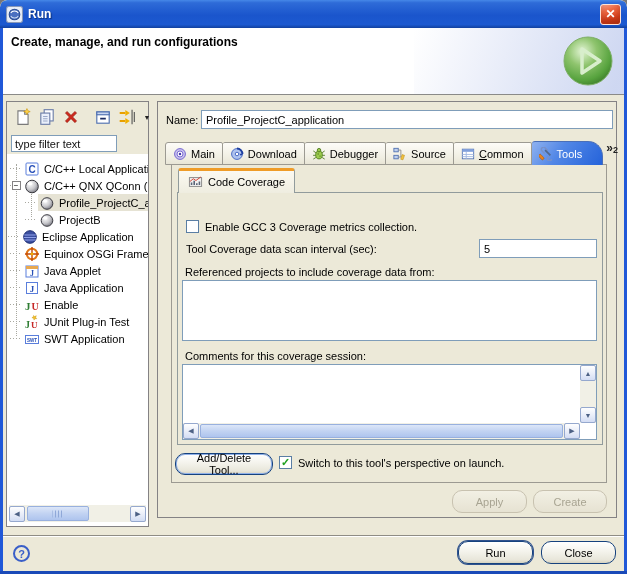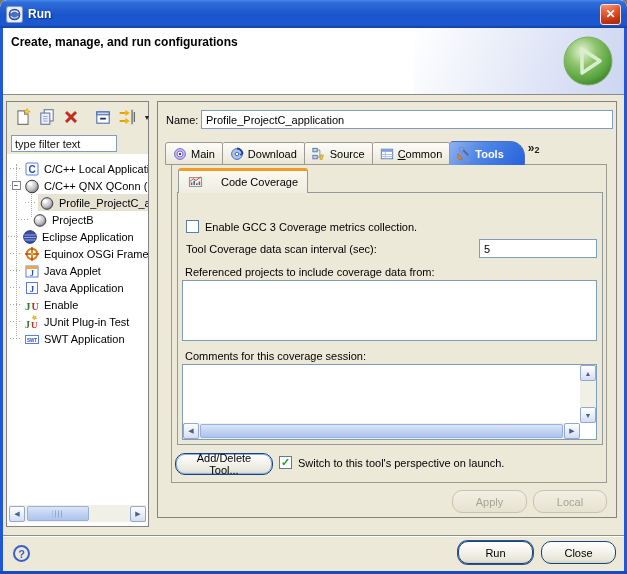--- a/index.html
+++ b/index.html
@@ -65,26 +65,26 @@
   
   .right-panel{position:absolute;left:157px;top:101px;width:460px;height:417px;border:1px solid #848284;background:#ECE9D8;z-index:5;}
   .name-label{position:absolute;left:8px;top:12px;}
   .name-input{position:absolute;left:43px;top:8px;width:412px;height:19px;border:1px solid #7F9DB9;background:#fff;font:11px "Liberation Sans",sans-serif;padding:0 4px;}
   .tabs-row{position:absolute;left:7px;top:39px;height:24px;display:flex;align-items:flex-end;z-index:3;}
   .tab{height:23px;display:flex;align-items:center;gap:4px;padding:0 7px;border:1px solid #9C9A92;border-left-width:0;
     background:linear-gradient(180deg,#FDFCF8,#F0EEE2 70%,#E8E5D6);border-radius:2px 2px 0 0;}
   .tab:first-child{border-left-width:1px;border-radius:3px 2px 0 0;}
   .tab .tab-icon{width:14px;height:14px;display:inline-flex;}
   .tab.active{height:24px;background:linear-gradient(125deg,#8FB2F0 0%,#5287E6 40%,#2563DA 100%);color:#fff;border-color:#4A6FB8;
-    border-radius:3px 15px 0 0;padding-right:20px;border-bottom:none;font-weight:bold;}
+    border-radius:3px 15px 0 0;padding-right:20px;border-bottom:none;}
   .tab-overflow{margin-left:3px;align-self:center;font-weight:bold;color:#222;display:flex;align-items:flex-start;padding-bottom:6px;}
   .tab-overflow .ov-glyph{font-size:12px;line-height:10px;}
   .tab-overflow .ov-count{font-size:9px;line-height:14px;}
   .outer-box{position:absolute;left:13px;top:62px;width:436px;height:319px;border:1px solid #9C9A92;background:#ECE9D8;}
-  .cc-tab{position:absolute;left:6px;top:3px;height:25px;display:flex;align-items:center;gap:18px;padding:0 9px;
+  .cc-tab{position:absolute;left:6px;top:3px;height:25px;display:flex;align-items:center;gap:5px;padding:0 9px;
     background:linear-gradient(180deg,#FBF9F1,#EFEDE0);border:1px solid #919B9C;border-bottom:none;border-top:3px solid #EF9C28;border-radius:3px 3px 0 0;z-index:2;}
   .cc-tab .tab-icon{width:15px;height:14px;display:inline-flex;}
   .inner-box{position:absolute;left:5px;top:27px;width:426px;height:253px;border:1px solid #919B9C;background:#ECE9D8;}
   .xp-check{width:13px;height:13px;background:#fff;border:1px solid #5A7EA4;display:inline-flex;align-items:center;justify-content:center;font-size:11px;font-weight:bold;color:#21A121;line-height:11px;flex:0 0 auto;}
   .row-enable{position:absolute;left:8px;top:27px;display:flex;align-items:center;gap:6px;}
   .row-interval-label{position:absolute;left:8px;top:50px;}
   .interval-input{position:absolute;left:301px;top:46px;width:118px;height:19px;border:1px solid #7F9DB9;background:#fff;font:11px "Liberation Sans",sans-serif;padding:0 4px;}
   .row-ref-label{position:absolute;left:7px;top:73px;}
   .ref-listbox{position:absolute;left:4px;top:87px;width:415px;height:61px;border:1px solid #7F9DB9;background:#fff;}
   .row-comments-label{position:absolute;left:7px;top:157px;}
@@ -251,21 +251,21 @@
                     <stop offset="100%" stop-color="#6E6E78"></stop>
                   </radialGradient>
                 </defs>
                 <circle cx="8" cy="8.5" r="5.8" fill="url(#q2)" stroke="#3A3A40"></circle>
                 <ellipse cx="6.2" cy="6" rx="2.3" ry="1.5" fill="#fff" opacity="0.85"></ellipse>
               </svg>
             </span>
             <span class="tree-label">Profile_ProjectC_application</span>
           </span>
         </div>
-        <div class="tree-row" style="padding-left: 10px;">
+        <div class="tree-row" style="padding-left: 17px;">
           <span class="tree-slot"></span>
           <span class="tree-content">
             <span class="tree-icon">
               <svg width="16" height="16" viewBox="0 0 16 16" xmlns="http://www.w3.org/2000/svg">
                 <defs>
                   <radialGradient id="q3" cx="35%" cy="30%" r="80%">
                     <stop offset="0%" stop-color="#FFFFFF"></stop>
                     <stop offset="55%" stop-color="#C8C8CC"></stop>
                     <stop offset="100%" stop-color="#6E6E78"></stop>
                   </radialGradient>
@@ -397,20 +397,32 @@
         <div class="tab">
           <span class="tab-icon">
             <svg width="14" height="14" viewBox="0 0 16 16" xmlns="http://www.w3.org/2000/svg">
               <circle cx="8" cy="8" r="6.2" fill="#AEC2EE" stroke="#3B5FC0"></circle>
               <circle cx="8" cy="8" r="2" fill="#fff" stroke="#3B5FC0"></circle>
               <path d="M8 1.8a6.2 6.2 0 0 1 6.2 6.2" stroke="#1E3FA0" stroke-width="2.2" fill="none"></path>
               <path d="M14.8 8l-2.4 2-1.6-2.4z" fill="#1E3FA0"></path>
             </svg>
           </span>
           <span>Download</span>
+        </div>
+        <div class="tab">
+          <span class="tab-icon">
+            <svg width="14" height="14" viewBox="0 0 16 16" xmlns="http://www.w3.org/2000/svg">
+              <ellipse cx="8" cy="9" rx="3.8" ry="4.6" fill="#9CCB4C" stroke="#4E7A1E"></ellipse>
+              <circle cx="8" cy="3.6" r="2" fill="#9CCB4C" stroke="#4E7A1E"></circle>
+              <path d="M4.4 6.5L1.5 4.5M4.2 9.5H1.2M4.4 12l-2.9 1.8M11.6 6.5l2.9-2M11.8 9.5h3M11.6 12l2.9 1.8" stroke="#4E7A1E"></path>
+              <circle cx="7" cy="8" r="0.8" fill="#4E7A1E"></circle>
+              <circle cx="9.2" cy="10.4" r="0.8" fill="#4E7A1E"></circle>
+            </svg>
+          </span>
+          <span>Debugger</span>
         </div>
         <div class="tab">
           <span class="tab-icon">
             <svg width="14" height="14" viewBox="0 0 16 16" xmlns="http://www.w3.org/2000/svg">
               <rect x="1" y="1.5" width="5" height="4" fill="#BFD0EE" stroke="#4E6FB0"></rect>
               <rect x="1" y="9.5" width="5" height="4" fill="#BFD0EE" stroke="#4E6FB0"></rect>
               <path d="M6 3.5h3v8H6" fill="none" stroke="#888"></path>
               <path d="M8.8 14l1.6-5.4 2.8 0.9-1.8 5.2z" fill="#F0C040" stroke="#B08000" stroke-width="0.5"></path>
             </svg>
           </span>
@@ -486,21 +498,21 @@
           </div>
         </div>
       </div>
 
       <button class="xp-btn focused add-row-btn">Add/Delete Tool...</button>
       <span class="xp-check switch-check" id="switch-check">✓</span>
       <span class="switch-label">Switch to this tool's perspective on launch.</span>
     </div>
 
     <button class="xp-btn disabled apply-btn">Apply</button>
-    <button class="xp-btn disabled revert-btn">Local</button>
+    <button class="xp-btn disabled revert-btn">Create</button>
   </div>
 
   <div class="footer-sep"></div>
   <button class="help-btn">
       <span>?</span>
     </button>
   <button class="xp-btn default run-btn">Run</button>
   <button class="xp-btn close-btn2">Close</button>
 </div>
 

